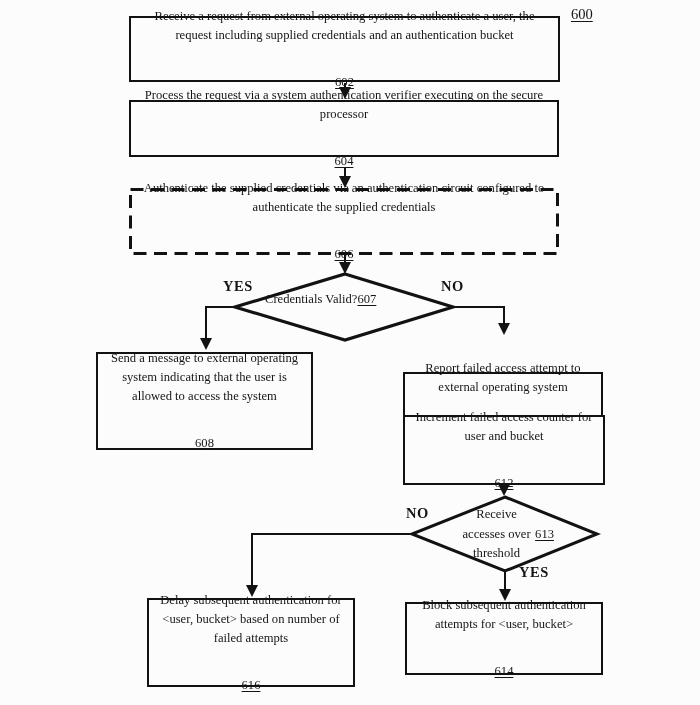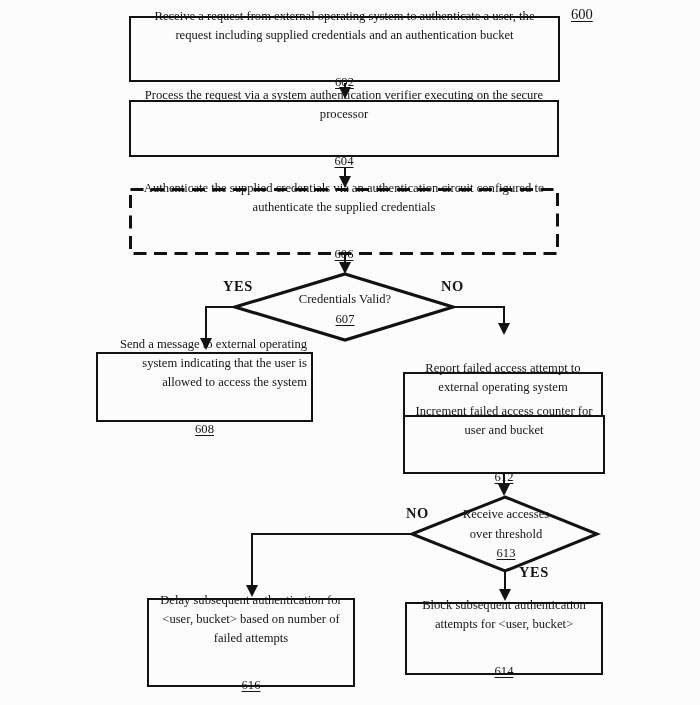--- a/index.html
+++ b/index.html
@@ -35,21 +35,21 @@
     gap: 28px;
   }
   .no-border {
     border: none;
     background: transparent;
   }
   .diamond-label {
     position: absolute;
     z-index: 2;
     display: flex;
-    flex-direction: column;
+    flex-direction: row;
     align-items: center;
     text-align: center;
     font-size: 12.6px;
     line-height: 19.5px;
     background: transparent;
   }
   .ref {
     text-decoration: underline;
     text-underline-offset: 2px;
   }
@@ -124,31 +124,31 @@
     <div class="ref">606</div>
   </div>
 
   <div class="diamond-label" style="left:265px; top:290px; width:160px;">
     <div>Credentials Valid?</div>
     <div class="ref">607</div>
   </div>
   <div class="edge-label" style="left:223px; top:278px;">YES</div>
   <div class="edge-label" style="left:441px; top:278px;">NO</div>
 
-  <div class="box" style="left:96px; top:352px; width:217px; height:70px;text-align:right;">
+  <div class="box" style="left:96px; top:352px; width:217px; height:98px;">
     <div>Send a message to external operating system indicating that the user is allowed to access the system</div>
     <div class="ref">608</div>
   </div>
 
   <div class="box" style="left:403px; top:336px; width:200px; height:59px;margin-top:36px;">
     <div>Report failed access attempt to external operating system</div>
     <div class="ref">610</div>
   </div>
 
-  <div class="box" style="left:403px; top:415px; width:202px; height:59px;">
+  <div class="box" style="left:403px; top:415px; width:202px; height:70px;">
     <div>Increment failed access counter for user and bucket</div>
     <div class="ref">612</div>
   </div>
 
   <div class="diamond-label" style="left:458px; top:505px; width:96px;">
     <div>Receive accesses over threshold</div>
     <div class="ref">613</div>
   </div>
   <div class="edge-label" style="left:406px; top:505px;">NO</div>
   <div class="edge-label" style="left:519px; top:564px;">YES</div>

